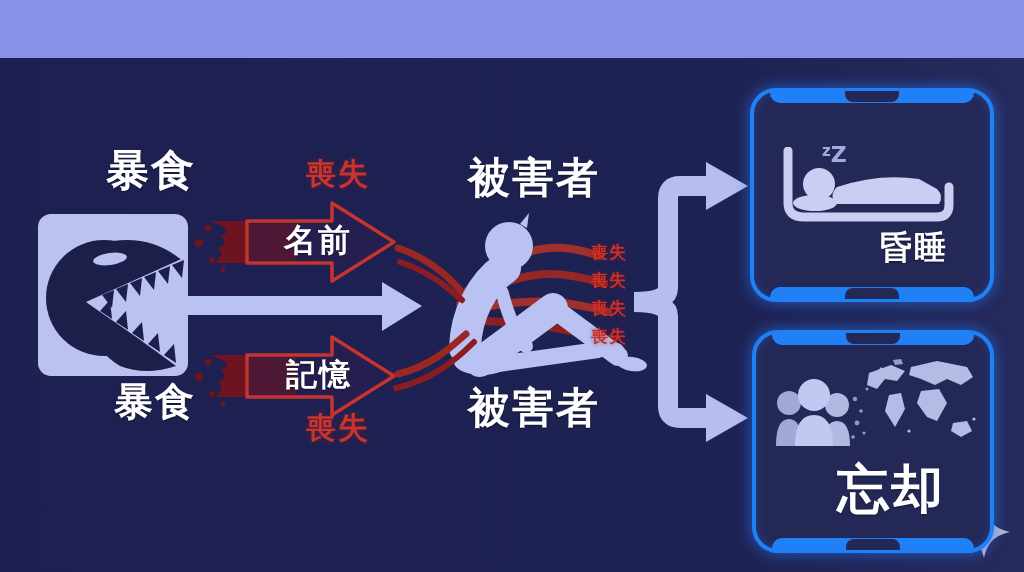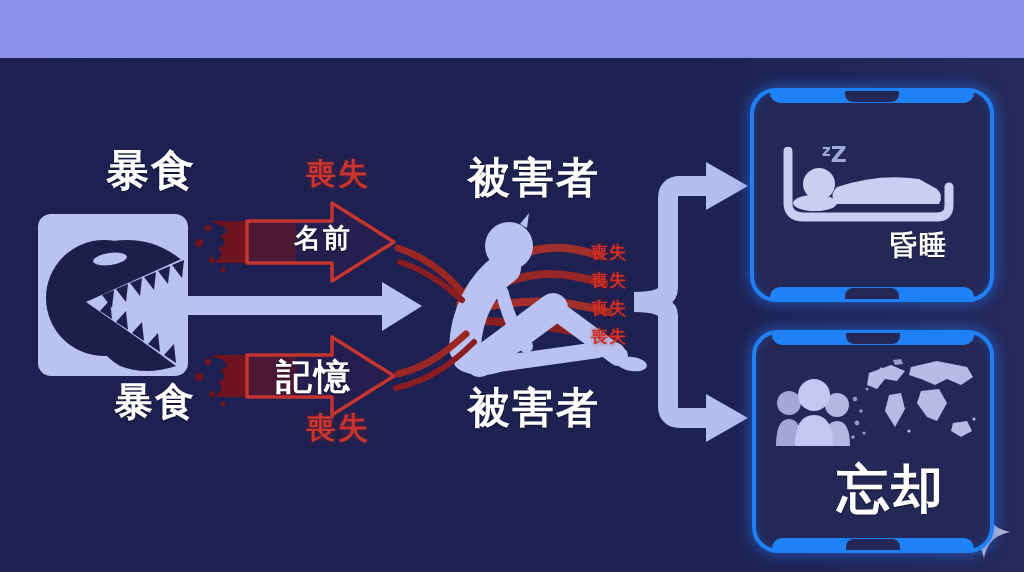--- a/index.html
+++ b/index.html
@@ -185,30 +185,30 @@
           </g>
         </g>
       </svg>
     </div>
   </div>
 
   <div class="label" style="left:36px;top:148px;width:160px;font-size:43px;">暴食</div>
   <div class="label" style="left:36px;top:382px;width:160px;font-size:39px;">暴食</div>
 
   <div class="label red" style="left:250px;top:158px;width:120px;font-size:30px;">喪失</div>
-  <div class="label" style="left:232px;top:224px;width:120px;font-size:27px;">名前</div>
-  <div class="label" style="left:232px;top:358px;width:120px;font-size:36px;">記憶</div>
+  <div class="label" style="left:232px;top:224px;width:120px;font-size:32px;">名前</div>
+  <div class="label" style="left:232px;top:358px;width:120px;font-size:31px;">記憶</div>
   <div class="label red" style="left:250px;top:412px;width:120px;font-size:30px;">喪失</div>
 
   <div class="label" style="left:440px;top:156px;width:160px;font-size:42px;">被害者</div>
   <div class="label" style="left:440px;top:386px;width:160px;font-size:42px;">被害者</div>
 
   <div class="losstag" style="left:591px;top:241px;">喪失</div>
   <div class="losstag" style="left:591px;top:269px;">喪失</div>
   <div class="losstag" style="left:591px;top:297px;">喪失</div>
   <div class="losstag" style="left:591px;top:325px;">喪失</div>
 
   <div class="zz"><span class="zsmall">z</span><span class="zbig">Z</span></div>
 
-  <div class="label" style="left:788px;top:231px;width:160px;font-size:27px;">昏睡</div>
+  <div class="label" style="left:788px;top:231px;width:160px;font-size:32px;">昏睡</div>
   <div class="label" style="left:785px;top:462px;width:160px;font-size:52px;">忘却</div>
 
 </div>
 
 </body></html>

